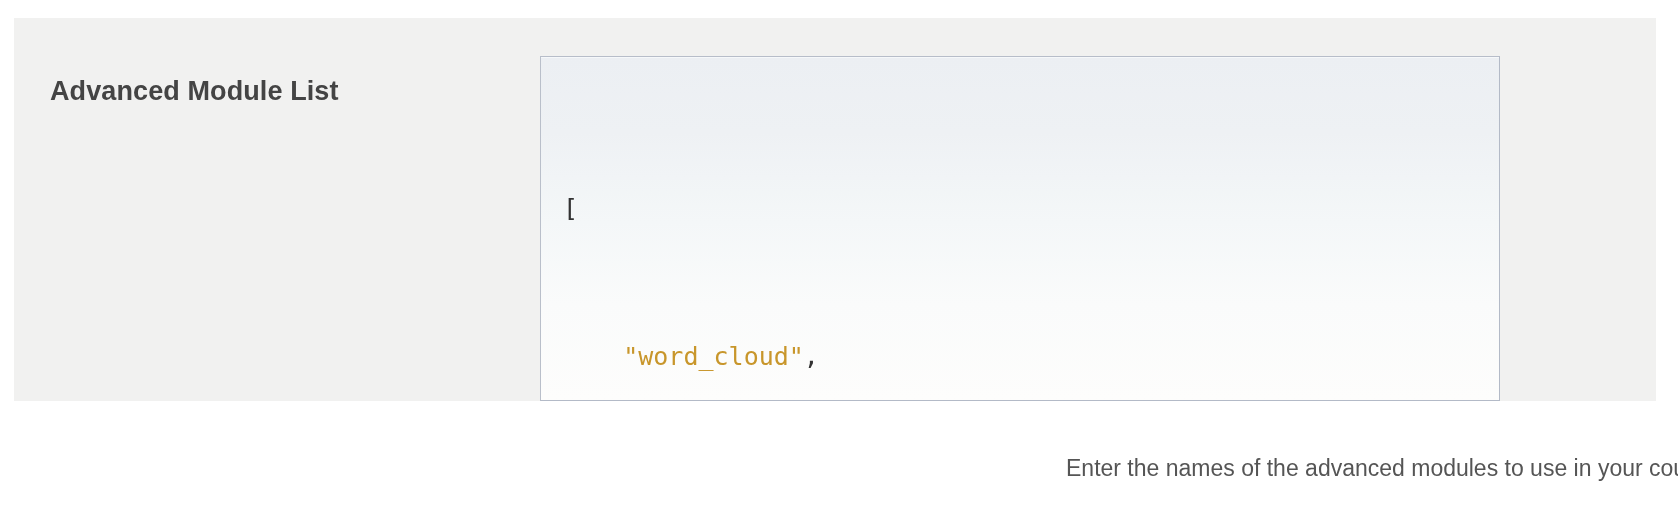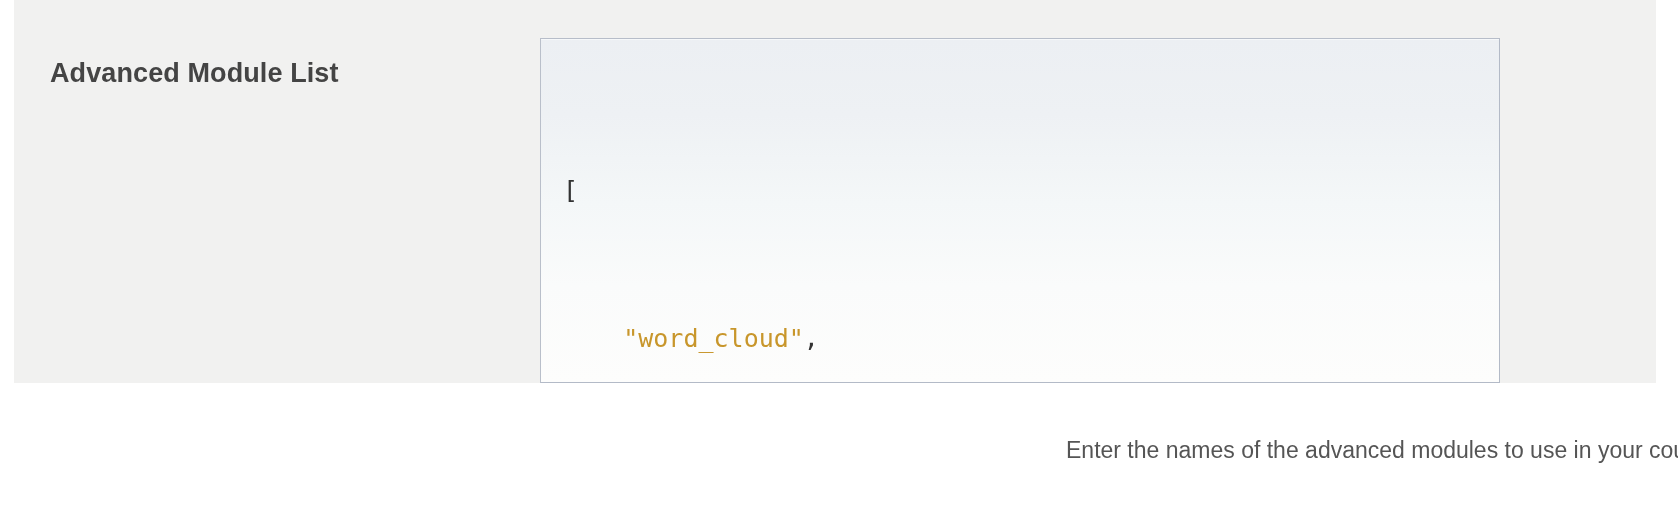--- a/index.html
+++ b/index.html
@@ -10,21 +10,21 @@
   body {
     width: 1678px;
     height: 528px;
     overflow: hidden;
     font-family: "Liberation Sans", sans-serif;
   }
 
   .page-panel {
     position: absolute;
     left: 14px;
-    top: 0;
+    top: 18px;
     width: 1642px;
     height: 383px;
     background: #f1f1f0;
     box-sizing: border-box;
   }
 
   .field-row {
     position: absolute;
     left: 0;
     top: 0;

